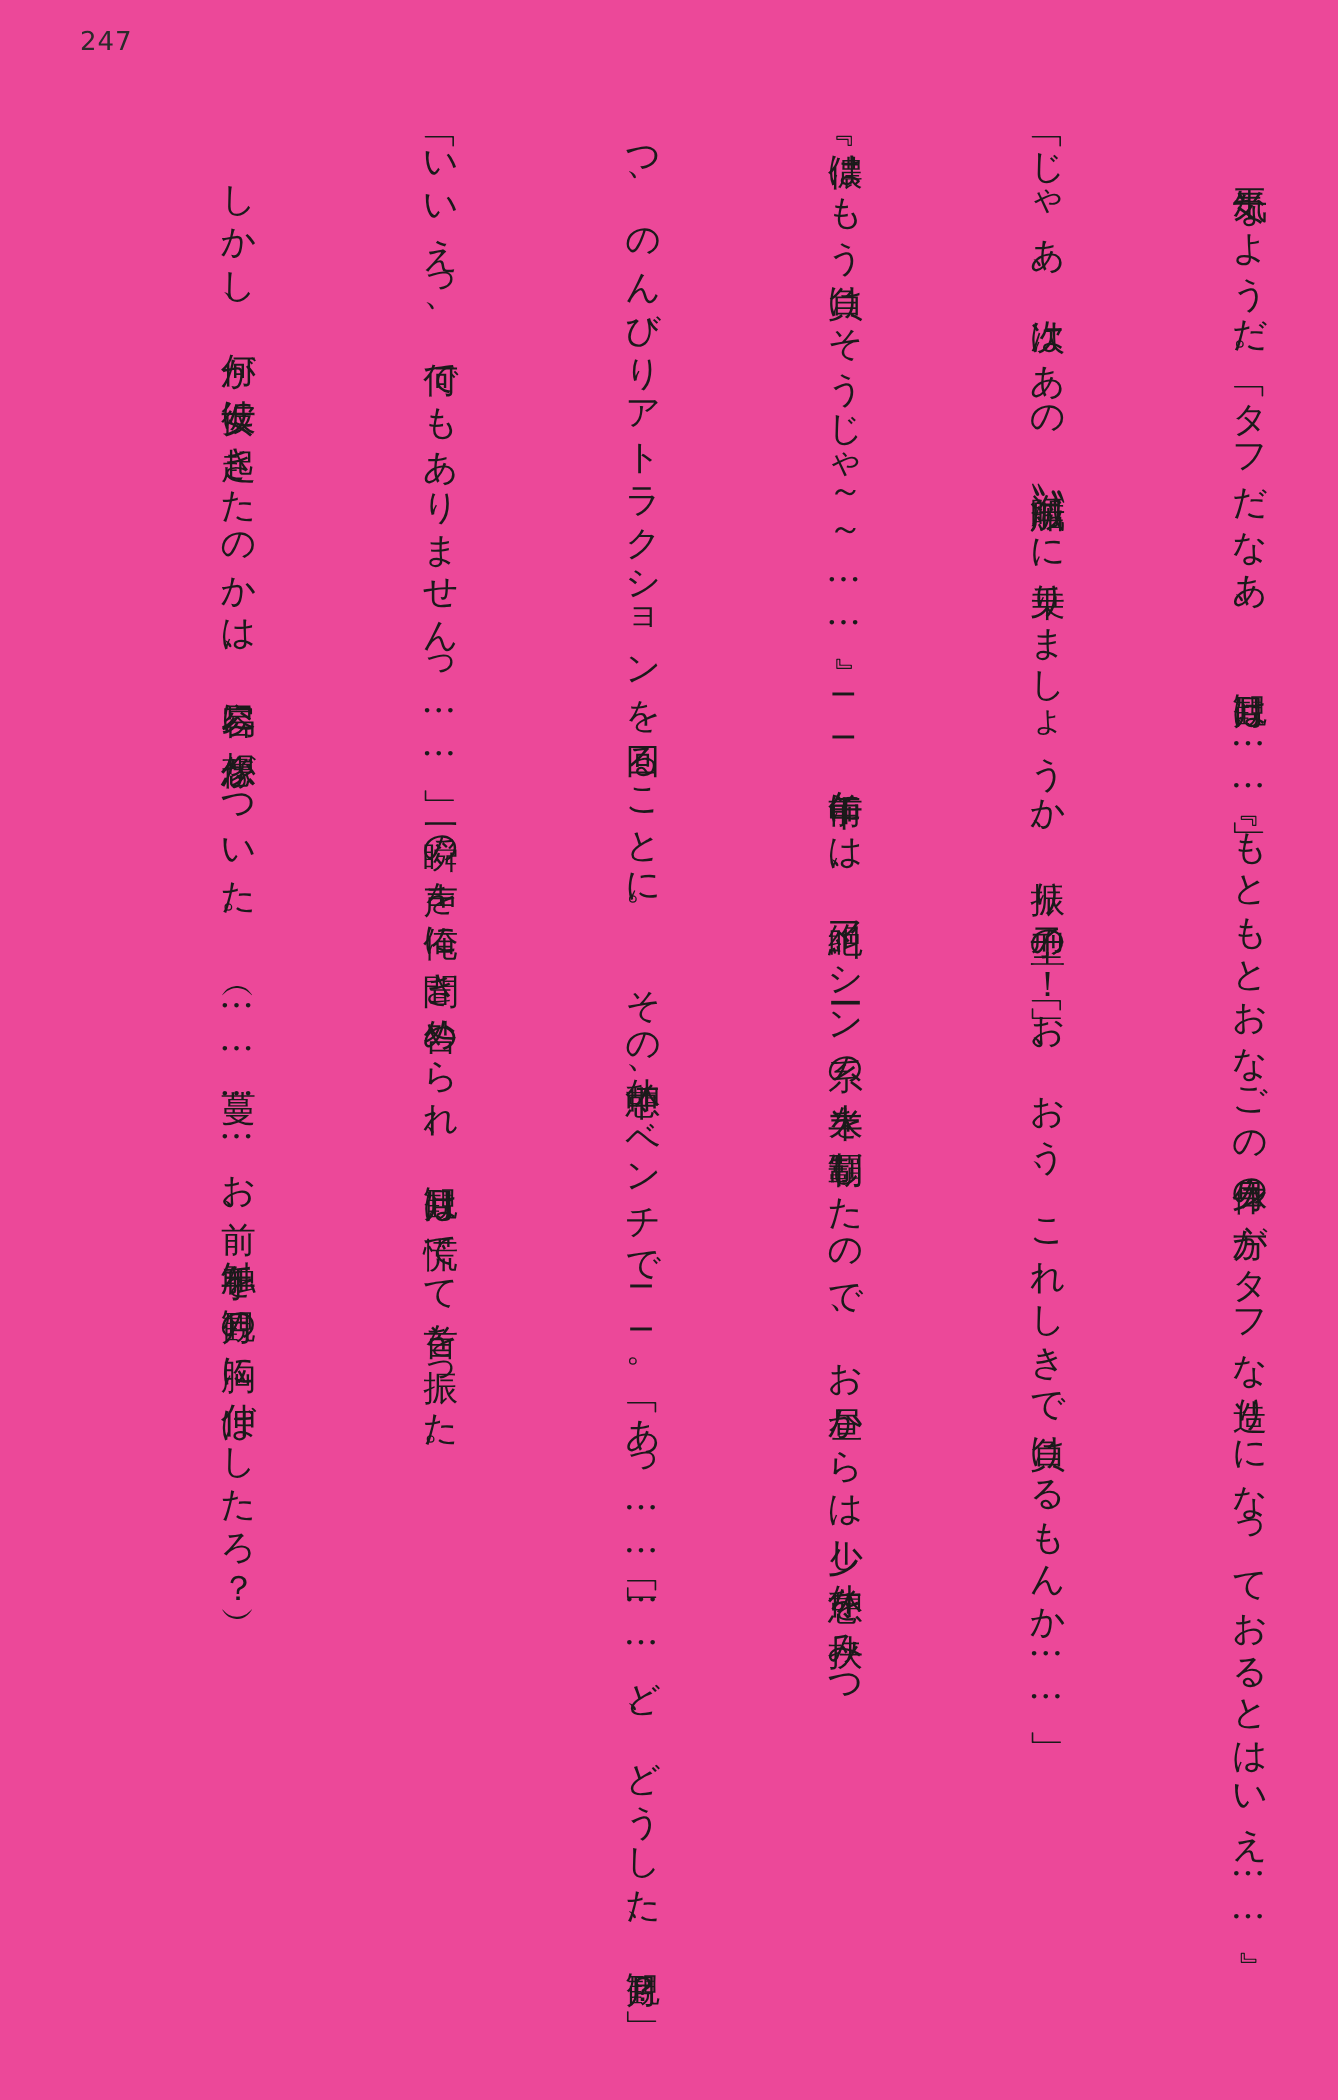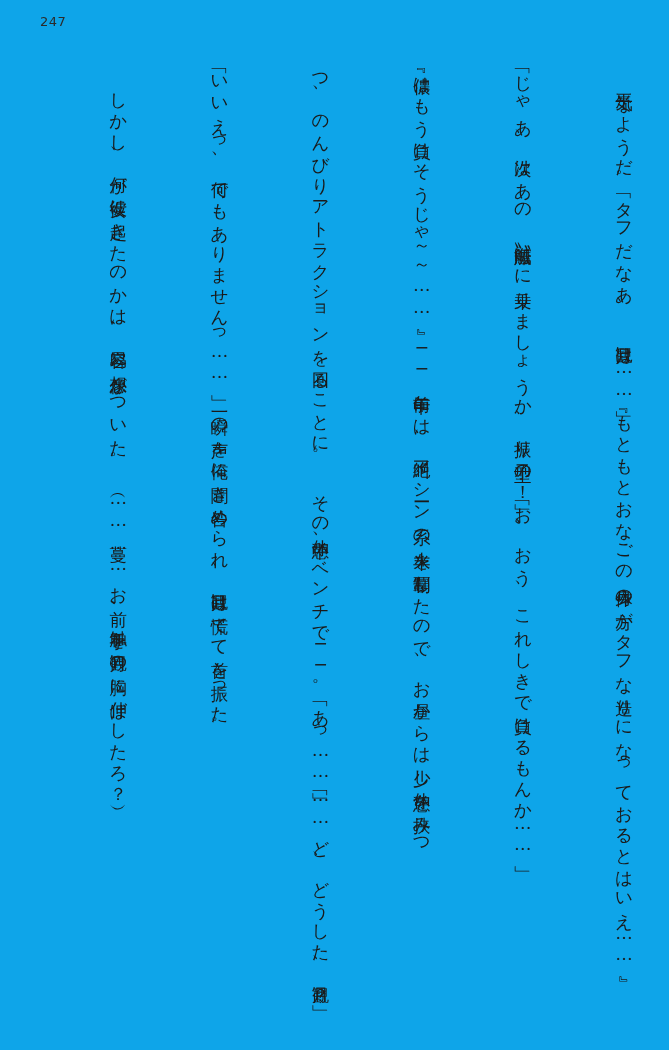--- a/index.html
+++ b/index.html
@@ -11,21 +11,21 @@
     width: 669px;
     height: 1050px;
     font-family: "DejaVu Serif", "Liberation Serif", serif;
     color: #1a1a1a;
     position: relative;
     overflow: hidden;
   }
   .page {
     position: absolute;
     inset: 0;
-    background: #0ea5e9;
+    background: #ec4899;
   }
   .page-number {
     position: absolute;
     top: 14px;
     left: 40px;
     font-size: 13px;
     font-family: "DejaVu Sans", "Liberation Sans", sans-serif;
     color: #2b2b2b;
     letter-spacing: 0.5px;
   }

